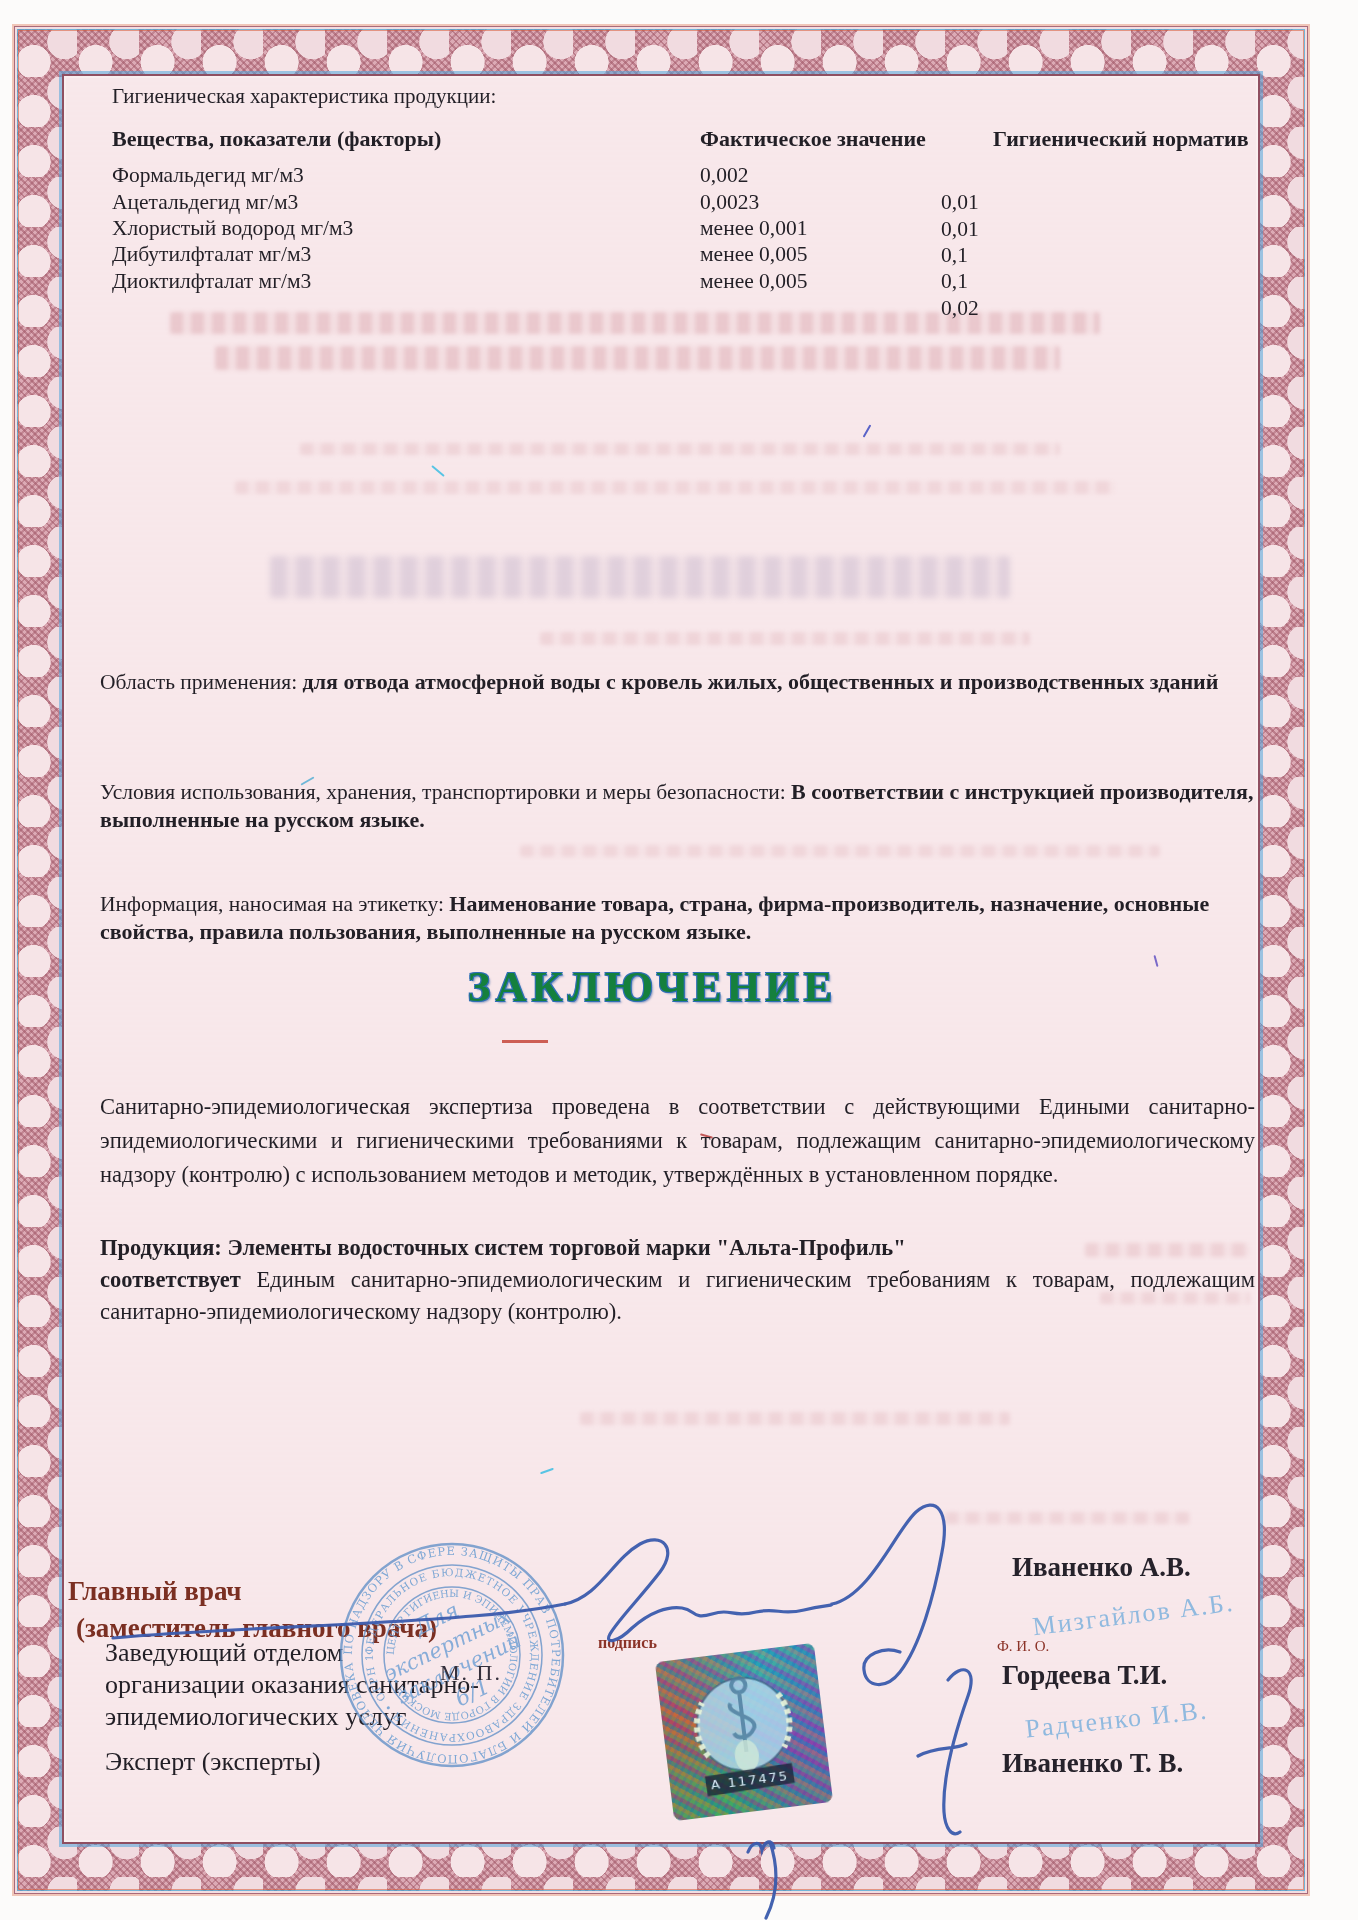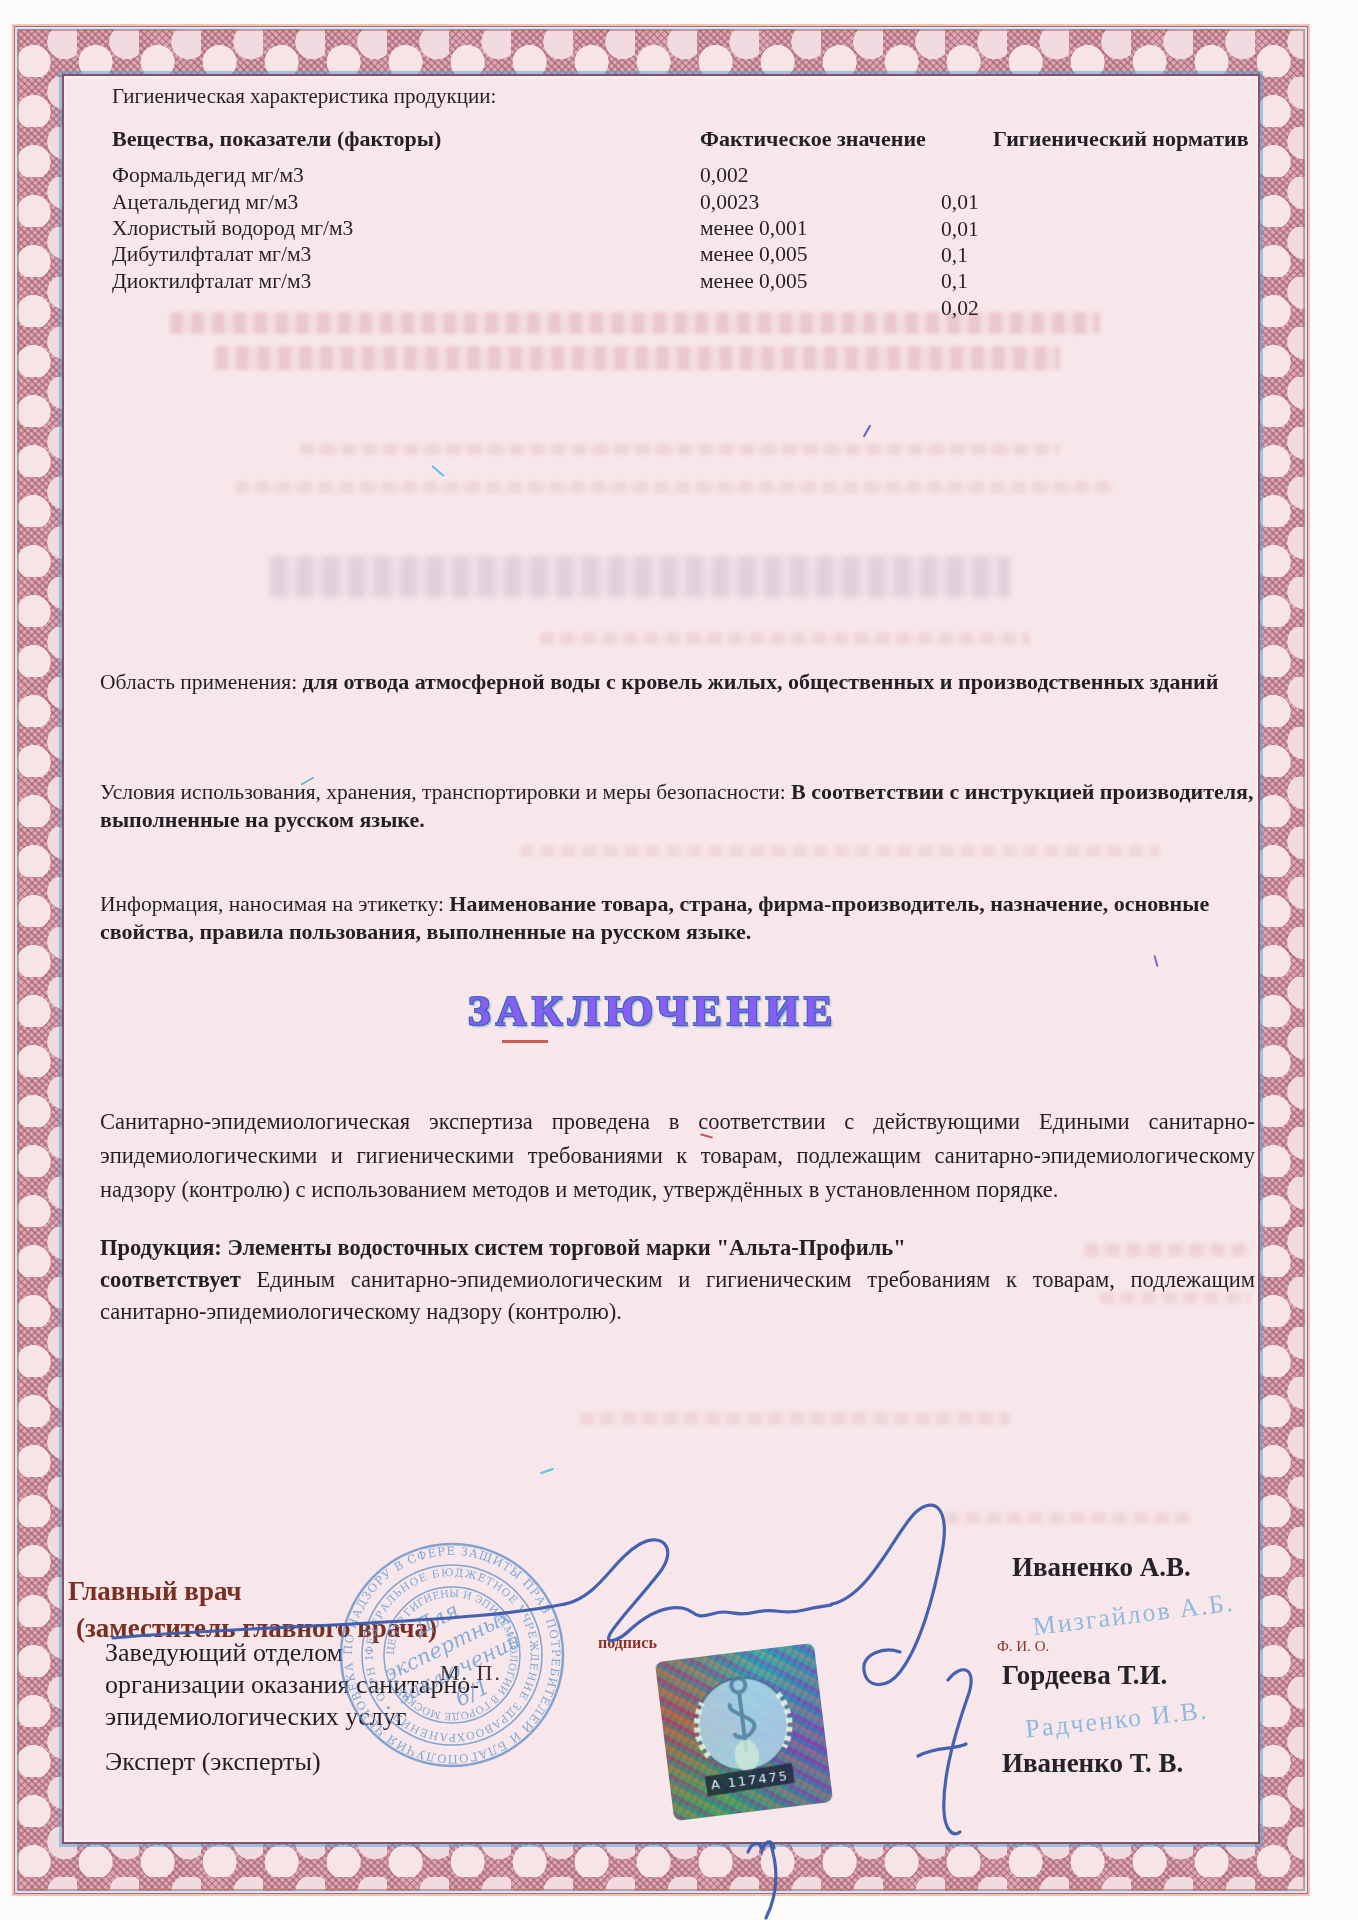--- a/index.html
+++ b/index.html
@@ -34,22 +34,22 @@
 
   
   .h-small{font-size:21px;}
   .th{font-weight:bold;font-size:22px;}
   .trow{position:absolute;left:112px;width:1150px;height:26px;font-size:21.5px;}
   .trow .c2{position:absolute;left:588px;top:0;}
   .trow .c3{position:absolute;left:829px;top:0;margin-top:27px;}
   .section{position:absolute;left:100px;width:1158px;font-size:21.5px;line-height:27px;}
   .section b{font-size:22px;}
   .para{position:absolute;left:100px;width:1155px;font-size:22.5px;line-height:34px;text-align:justify;}
-  .concl{position:absolute;left:380px;top:986px;width:545px;text-align:center;
-         font-size:43px;font-weight:bold;letter-spacing:5px;color:#8b5cf6;
+  .concl{position:absolute;left:380px;top:962px;width:545px;text-align:center;
+         font-size:43px;font-weight:bold;letter-spacing:5px;color:#15803d;
          text-shadow:1px 1px 0 #2f6fb5,-1px -1px 0 #2f6fb5,1px -1px 0 #2f6fb5,-1px 1px 0 #2f6fb5,2px 2px 2px rgba(47,90,160,.5);}
   .redlbl{color:#7b2f22;font-weight:bold;}
   .cap{color:#8b3328;font-size:16px;}
   .bigname{font-size:27px;font-weight:bold;color:#26222b;}
   .stampname{font-size:26px;color:#85b5de;letter-spacing:2px;opacity:.9;}
 
   
   .stamp{position:absolute;left:332px;top:1535px;width:240px;height:240px;opacity:.88;}
   .mp{position:absolute;left:440px;top:1660px;font-size:22px;color:#35303c;letter-spacing:2px;}
   .holo{position:absolute;left:664px;top:1652px;width:160px;height:160px;transform:rotate(-7deg);
@@ -129,21 +129,21 @@
     <b>для отвода атмосферной воды с кровель жилых, общественных и производственных зданий</b>
   </div>
   <div class="section" style="top:890px;">
     <span>Информация, наносимая на этикетку:</span>
     <b>Наименование товара, страна, фирма-производитель, назначение, основные свойства, правила пользования, выполненные на русском языке.</b>
   </div>
 
   <div class="concl">ЗАКЛЮЧЕНИЕ</div>
   <div class="abs" style="left:502px;top:1040px;width:46px;height:3px;background:#c23b2e;opacity:.8;"></div>
 
-  <div class="para" style="top:1090px;margin-top:15px;">Санитарно-эпидемиологическая экспертиза проведена в соответствии с действующими Едиными санитарно-эпидемиологическими и гигиеническими требованиями к товарам, подлежащим санитарно-эпидемиологическому надзору (контролю)  с использованием методов и методик, утверждённых в установленном порядке.</div>
+  <div class="para" style="top:1090px;">Санитарно-эпидемиологическая экспертиза проведена в соответствии с действующими Едиными санитарно-эпидемиологическими и гигиеническими требованиями к товарам, подлежащим санитарно-эпидемиологическому надзору (контролю)  с использованием методов и методик, утверждённых в установленном порядке.</div>
 
   <div class="para" style="top:1232px;line-height:32px;">
     <b>Продукция:</b>
     <b>Элементы водосточных систем торговой марки "Альта-Профиль"</b><br>
     <b>соответствует</b>
     <span>Единым санитарно-эпидемиологическим и гигиеническим требованиям к товарам, подлежащим санитарно-эпидемиологическому надзору (контролю).</span>
   </div>
 
   <div class="abs redlbl" style="left:68px;top:1576px;font-size:27px;">Главный врач</div>
   <div class="abs redlbl" style="left:76px;top:1613px;font-size:27px;">(заместитель главного врача)</div>

